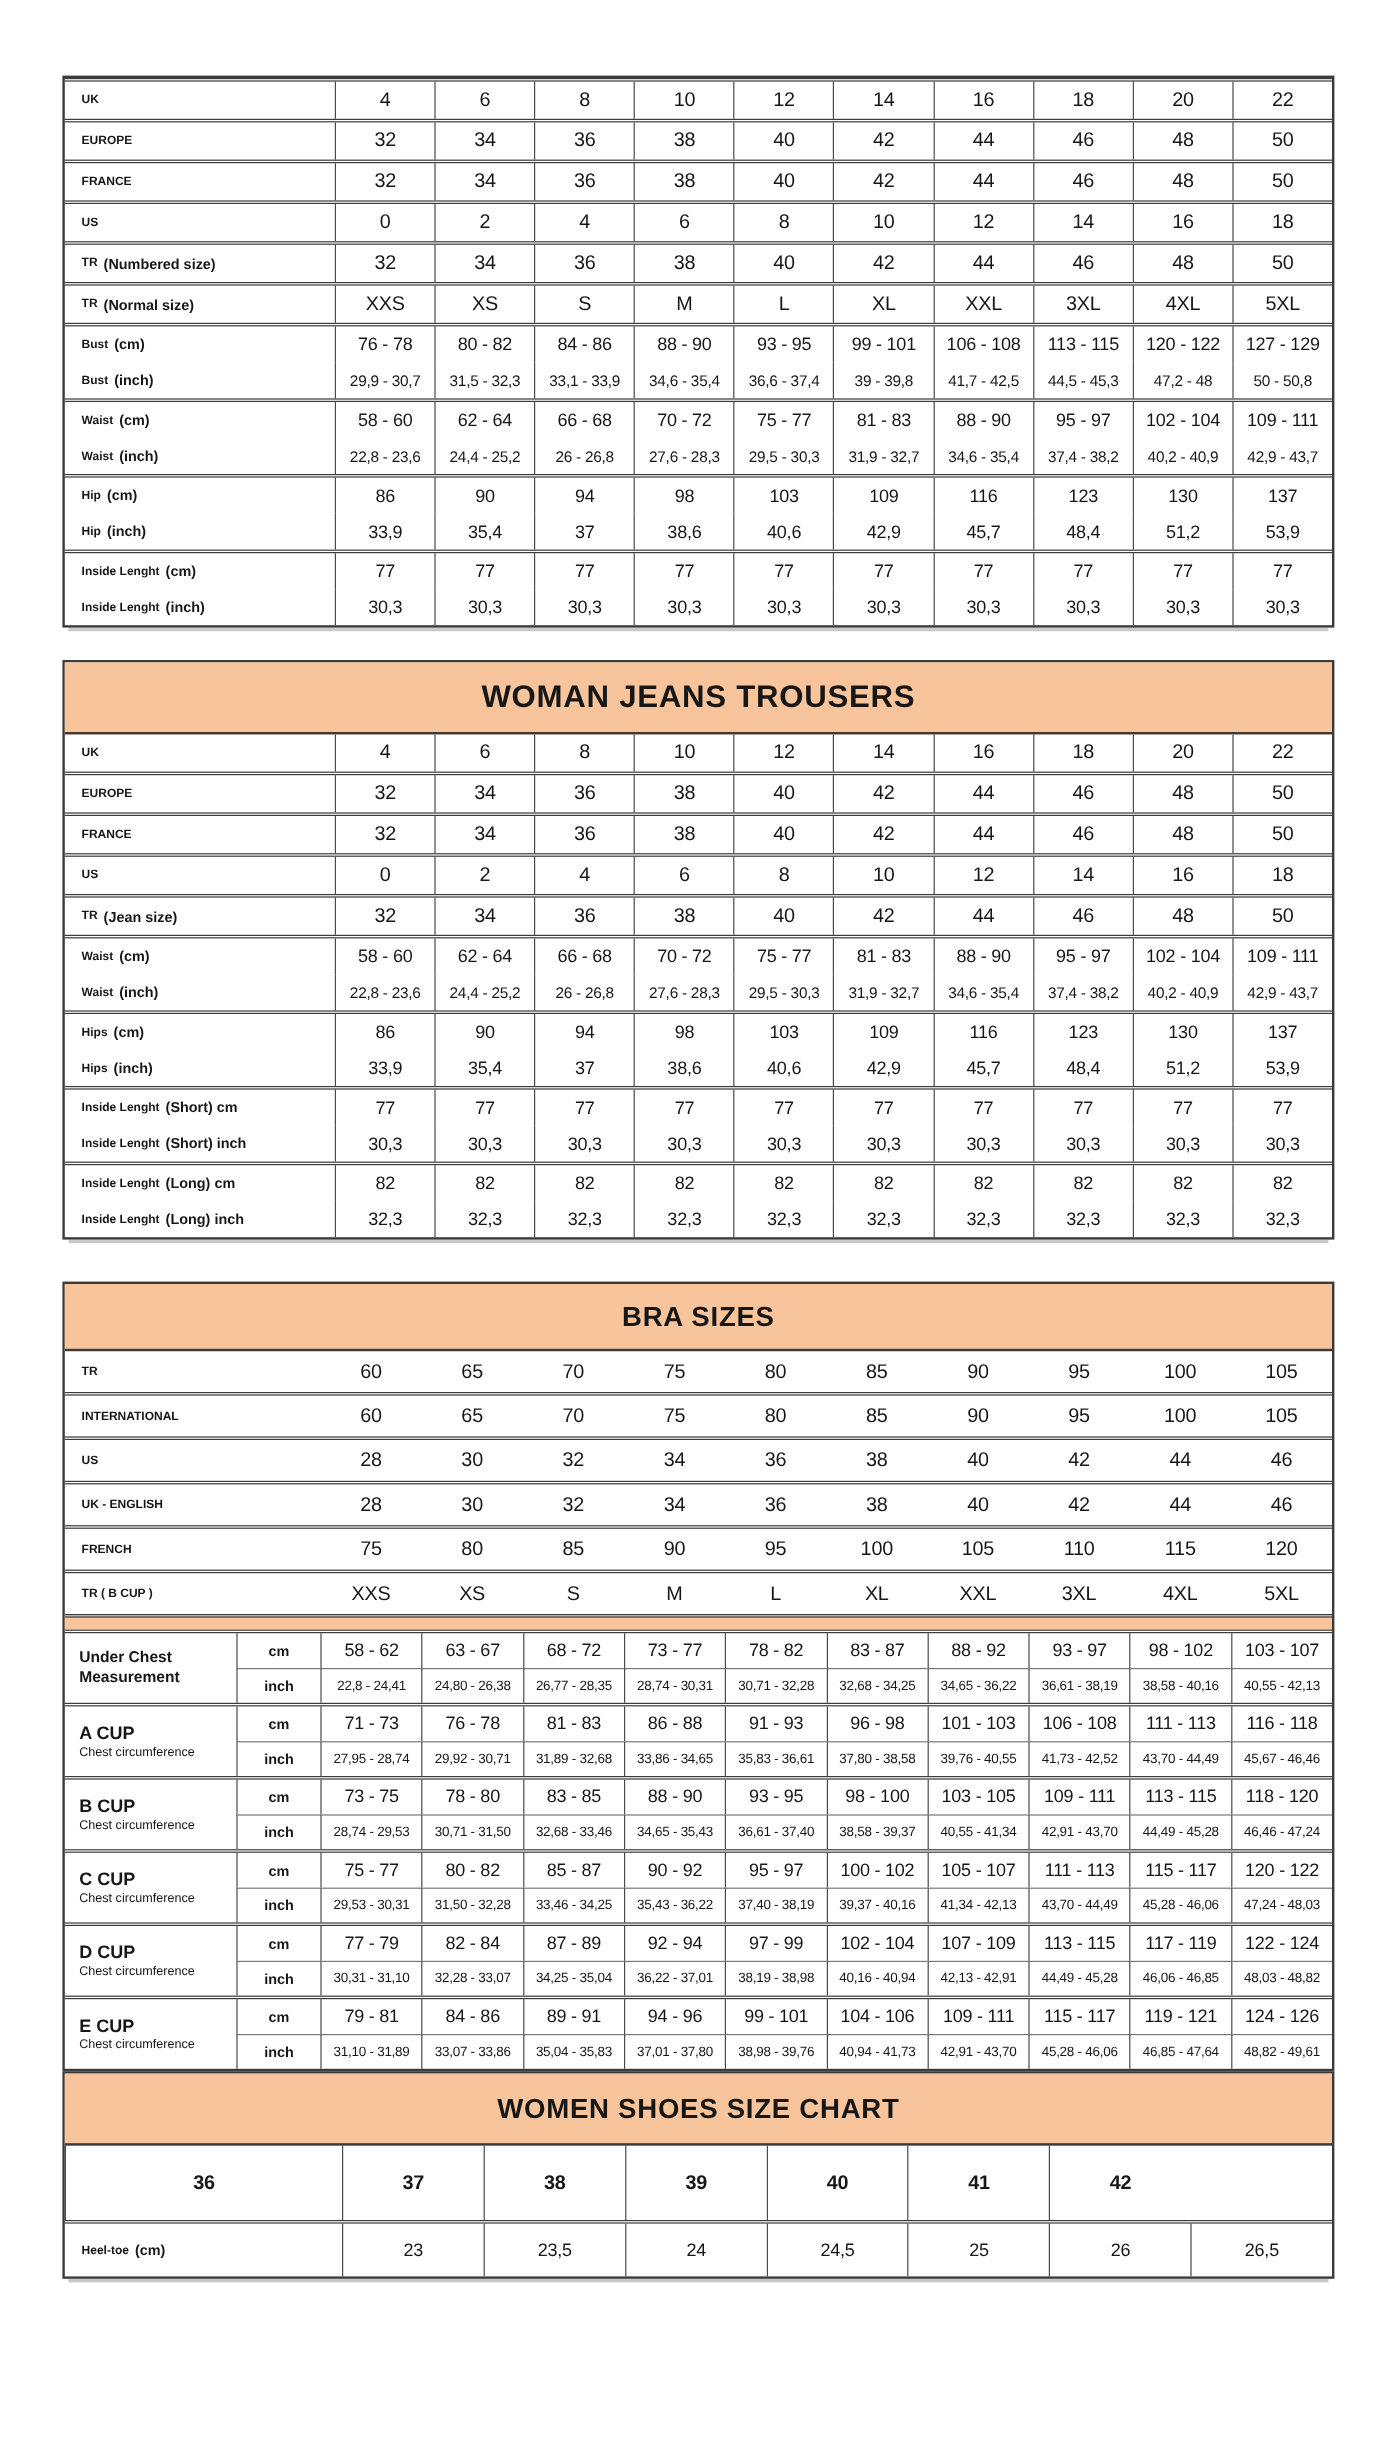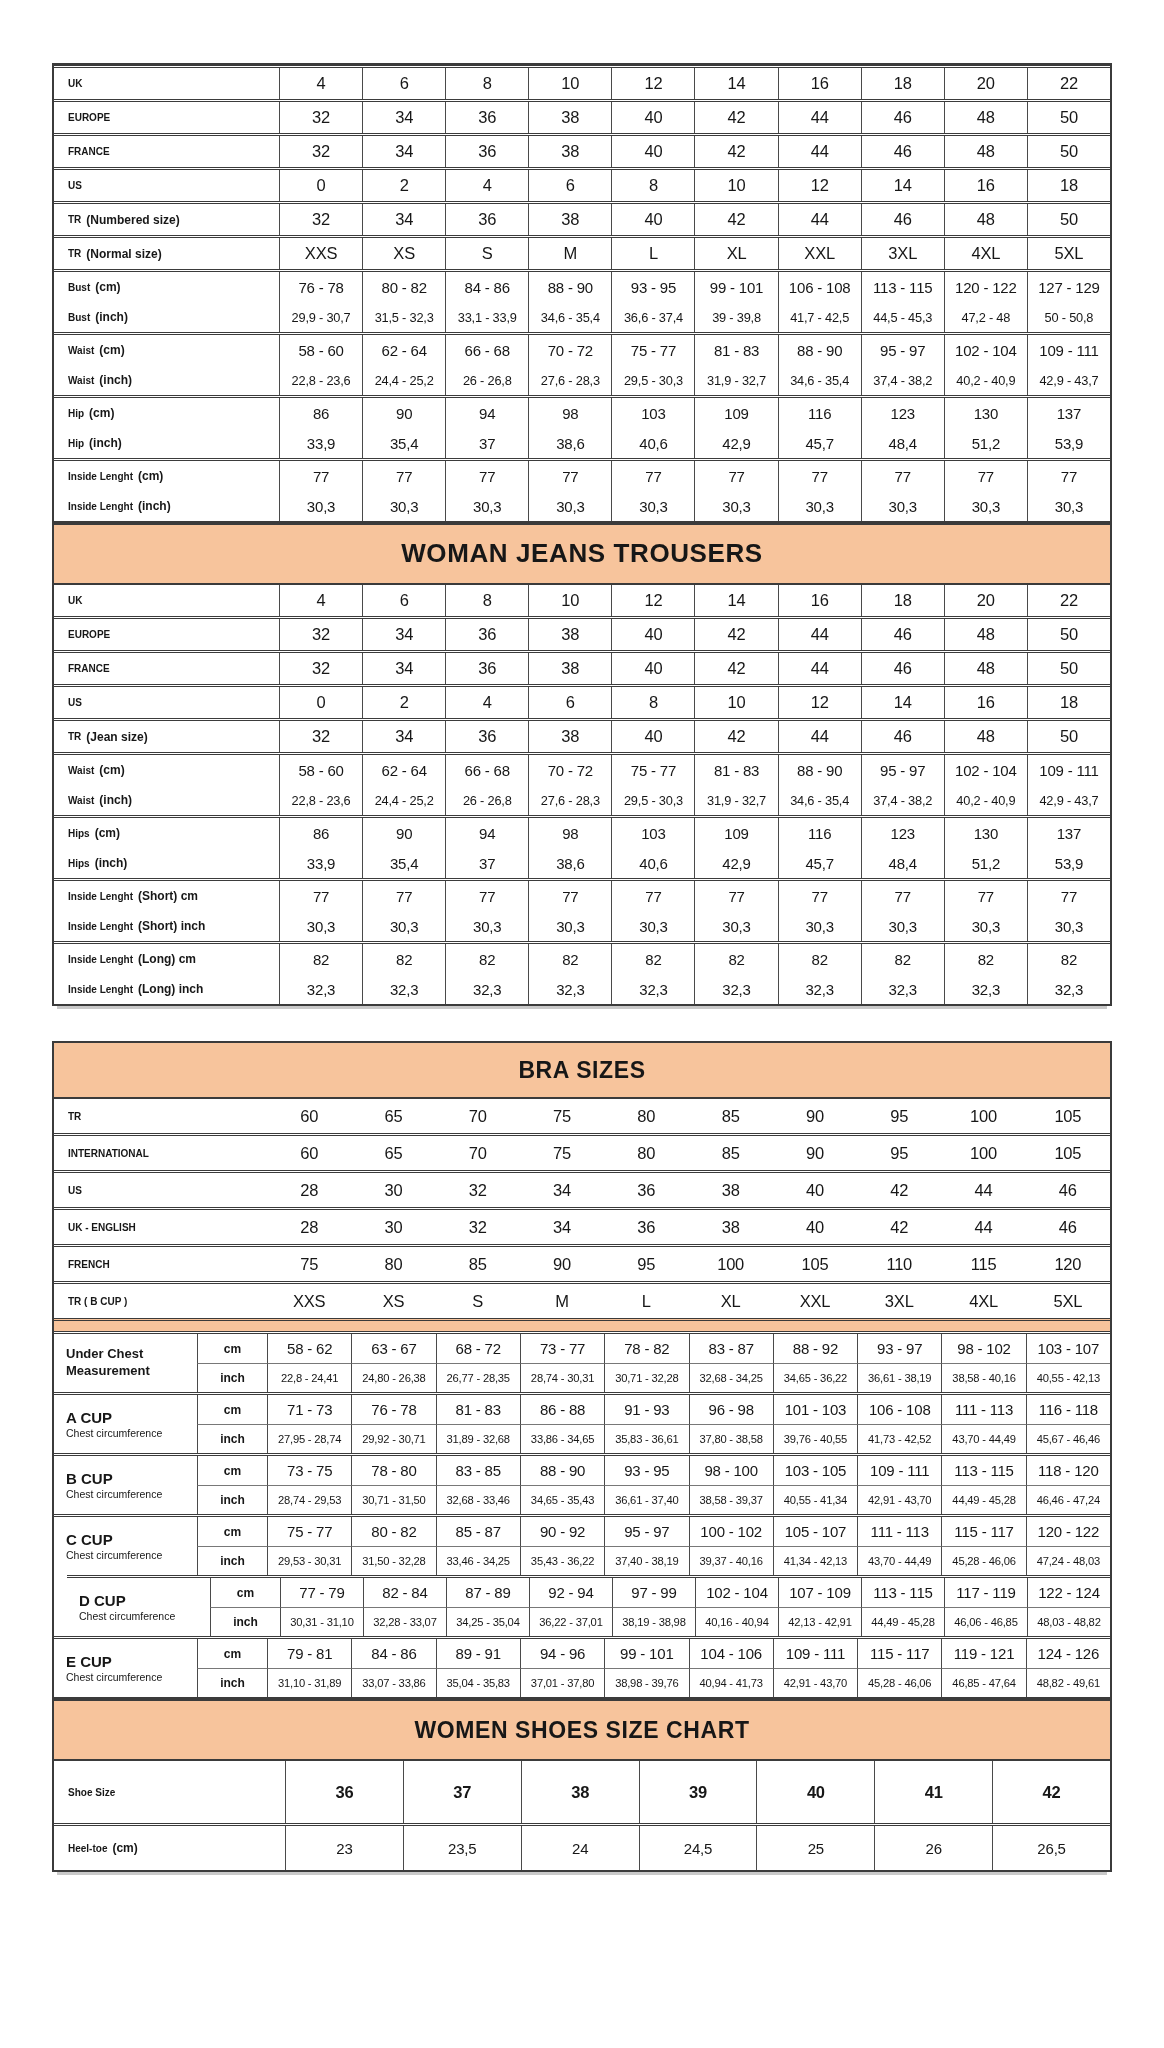--- a/index.html
+++ b/index.html
@@ -299,21 +299,21 @@
           <div class="cell fs-md">30,3</div>
           <div class="cell fs-md">30,3</div>
           <div class="cell fs-md">30,3</div>
           <div class="cell fs-md">30,3</div>
           <div class="cell fs-md">30,3</div>
           <div class="cell fs-md">30,3</div>
           <div class="cell fs-md">30,3</div>
         </div>
       </div>
     </div>
-    <div class="tbl" style="">
+    <div class="tbl" style="margin-top: 27px;">
       <div class="t-head" style="height: 58px;">
         <div class="t-title" style="font-size: 26px;">WOMAN JEANS TROUSERS</div>
       </div>
       <div class="grp">
         <div class="row" style="grid-template-columns: 225px repeat(10, 1fr); height: 31px;">
           <div class="lab">
             <span class="lmain">UK</span>
           </div>
           <div class="cell fs-lg">4</div>
           <div class="cell fs-lg">6</div>
@@ -744,21 +744,21 @@
         <div class="cell fs-xs tl">31,50 - 32,28</div>
         <div class="cell fs-xs tl">33,46 - 34,25</div>
         <div class="cell fs-xs tl">35,43 - 36,22</div>
         <div class="cell fs-xs tl">37,40 - 38,19</div>
         <div class="cell fs-xs tl">39,37 - 40,16</div>
         <div class="cell fs-xs tl">41,34 - 42,13</div>
         <div class="cell fs-xs tl">43,70 - 44,49</div>
         <div class="cell fs-xs tl">45,28 - 46,06</div>
         <div class="cell fs-xs tl">47,24 - 48,03</div>
       </div>
-      <div class="grp cupgrp" style="grid-template-columns: 143px 70px repeat(10, 1fr); grid-auto-rows: 29px; margin-left: 13px;">
+      <div class="grp cupgrp" style="grid-template-columns: 143px 70px repeat(10, 1fr); grid-auto-rows: 29px;">
         <div class="cuplab" style="grid-row: 1 / span 2;">
           <span class="cmain">D CUP</span>
           <span class="csub">Chest circumference</span>
         </div>
         <div class="unit">cm</div>
         <div class="cell fs-md">77 - 79</div>
         <div class="cell fs-md">82 - 84</div>
         <div class="cell fs-md">87 - 89</div>
         <div class="cell fs-md">92 - 94</div>
         <div class="cell fs-md">97 - 99</div>
@@ -807,23 +807,20 @@
         <div class="cell fs-xs tl">46,85 - 47,64</div>
         <div class="cell fs-xs tl">48,82 - 49,61</div>
       </div>
     </div>
     <div class="tbl" style="">
       <div class="t-head" style="height: 58px;">
         <div class="t-title" style="font-size: 23px;">WOMEN SHOES SIZE CHART</div>
       </div>
       <div class="grp">
         <div class="row" style="grid-template-columns: 231px repeat(7, 1fr); height: 62px;">
-          <div class="lab">
-            <span class="lmain">Shoe Size</span>
-          </div>
           <div class="cell fs-lg b">36</div>
           <div class="cell fs-lg b">37</div>
           <div class="cell fs-lg b">38</div>
           <div class="cell fs-lg b">39</div>
           <div class="cell fs-lg b">40</div>
           <div class="cell fs-lg b">41</div>
           <div class="cell fs-lg b">42</div>
         </div>
       </div>
       <div class="grp">

